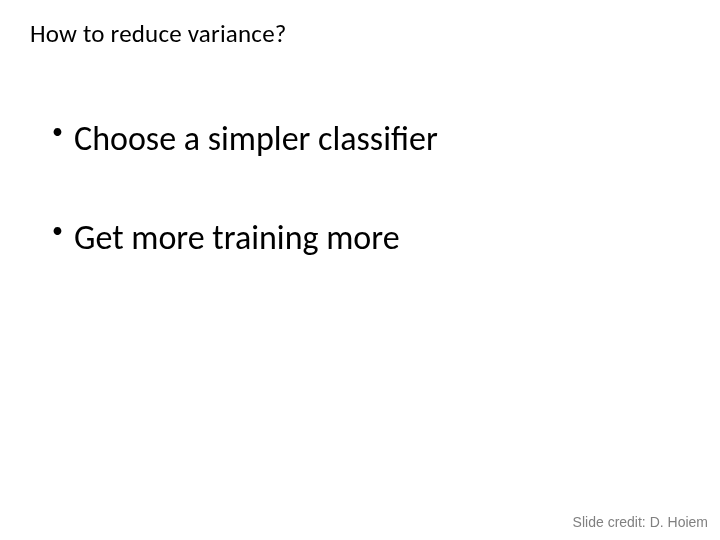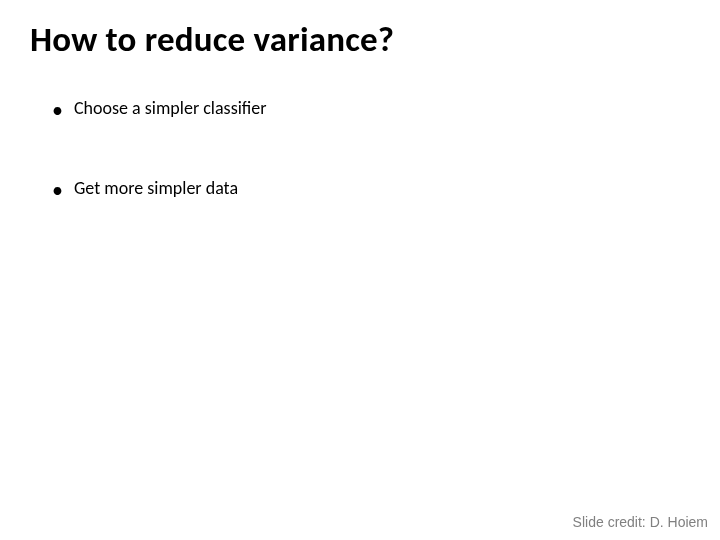--- a/index.html
+++ b/index.html
@@ -16,31 +16,31 @@
       position: relative;
       overflow: hidden;
     }
     .slide {
       width: 100%;
       height: 100%;
       padding: 18px 30px 30px 30px;
       position: relative;
     }
     .title {
-      font-size: 35px;
-      font-weight: 700;
-      margin-bottom: 38px;
+      font-size: 25px;
+      font-weight: 400;
+      margin-bottom: 70px;
       letter-spacing: 0.2px;
     }
     .bullet-list {
       list-style: none;
       padding-left: 20px;
     }
     .bullet-item {
-      font-size: 18px;
+      font-size: 34px;
       margin-bottom: 58px;
       line-height: 1.2;
       position: relative;
       padding-left: 24px;
     }
     .bullet-item::before {
       content: "•";
       position: absolute;
       left: 2px;
       top: 0;
@@ -55,16 +55,16 @@
       color: #808080;
     }
   </style>
 </head>
 <body>
 
 <div class="slide">
   <h1 class="title">How to reduce variance?</h1>
   <ul class="bullet-list">
     <li class="bullet-item">Choose a simpler classifier</li>
-    <li class="bullet-item">Get more simpler data</li>
+    <li class="bullet-item">Get more training more</li>
   </ul>
   <div class="credit">Slide credit: D. Hoiem</div>
 </div>
 
 </body></html>

